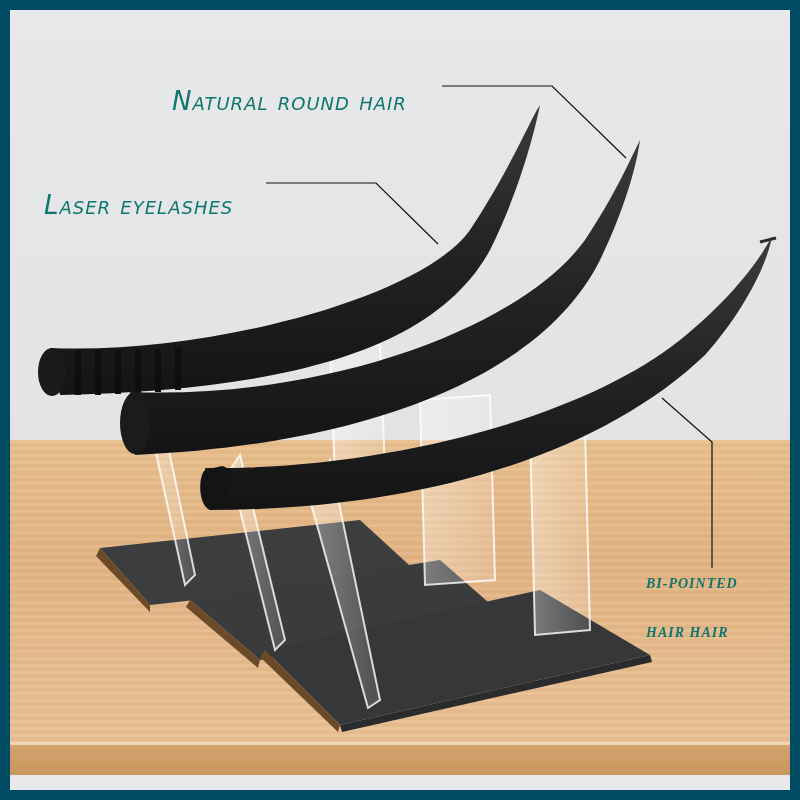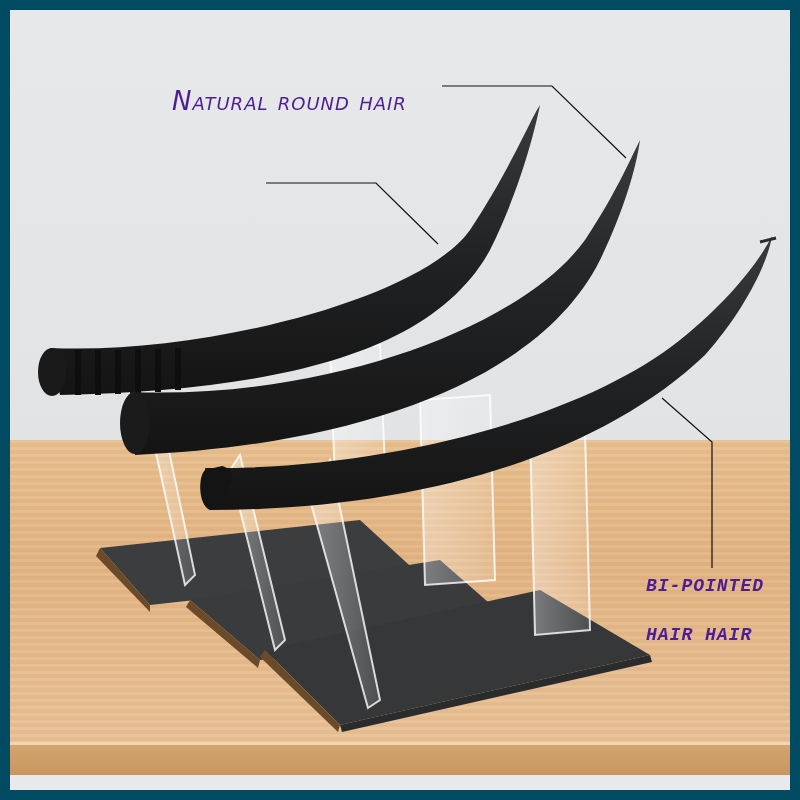--- a/index.html
+++ b/index.html
@@ -6,23 +6,23 @@
   body{width:800px;height:800px;overflow:hidden;background:#004a62;}
   .frame{position:absolute;left:10px;top:10px;width:780px;height:780px;overflow:hidden;background:#e4e6e7;}
   .wall{position:absolute;left:0;top:0;width:780px;height:432px;background:linear-gradient(180deg,#e6e8e9 0%,#e1e3e4 100%);}
   .table-top{position:absolute;left:0;top:430px;width:780px;height:305px;
     background:
       repeating-linear-gradient(180deg,rgba(255,255,255,0.06) 0 3px,rgba(160,100,40,0.05) 3px 7px),
       linear-gradient(180deg,#e8bf8e 0%,#e2b483 40%,#e9c196 100%);}
   .table-edge{position:absolute;left:0;top:732px;width:780px;height:33px;background:linear-gradient(180deg,#f0d6b2 0 3px,#d3a46e 3px,#c89760 100%);}
   .floor{position:absolute;left:0;top:765px;width:780px;height:15px;background:#e8e9ea;}
   svg.scene{position:absolute;left:0;top:0;}
-  .label{position:absolute;color:#4c1d95;font-family:"DejaVu Sans",sans-serif;font-style:italic;letter-spacing:1px;white-space:nowrap;}
+  .label{position:absolute;color:#0f766e;font-family:"DejaVu Sans",sans-serif;font-style:italic;letter-spacing:1px;white-space:nowrap;}
   .label.big{font-size:26px;font-variant:small-caps;font-weight:normal;}
-  .label.small{font-size:18px;font-weight:bold;font-family:Liberation Mono, monospace;}
+  .label.small{font-size:14px;font-weight:bold;font-family:Liberation Serif, serif;}
 </style>
 </head>
 <body>
 
 <div class="frame">
   <div class="wall"></div>
   <div class="table-top"></div>
   <div class="table-edge"></div>
   <div class="floor"></div>
 
@@ -83,15 +83,16 @@
     </g>
 
     <g stroke="#111" stroke-width="1.2" fill="none">
       <polyline points="442,86 552,86 626,158"></polyline>
       <polyline points="266,183 376,183 438,244"></polyline>
       <polyline points="662,398 712,442 712,568"></polyline>
     </g>
   </svg>
 
   <div class="label big" style="left:162px;top:76px;">Natural round hair</div>
+  <div class="label big" style="left:34px;top:180px;">Laser eyelashes</div>
   <div class="label small" style="left:636px;top:566px;">BI-POINTED</div>
   <div class="label small" style="left:636px;top:615px;">HAIR HAIR</div>
 </div>
 
 </body></html>

